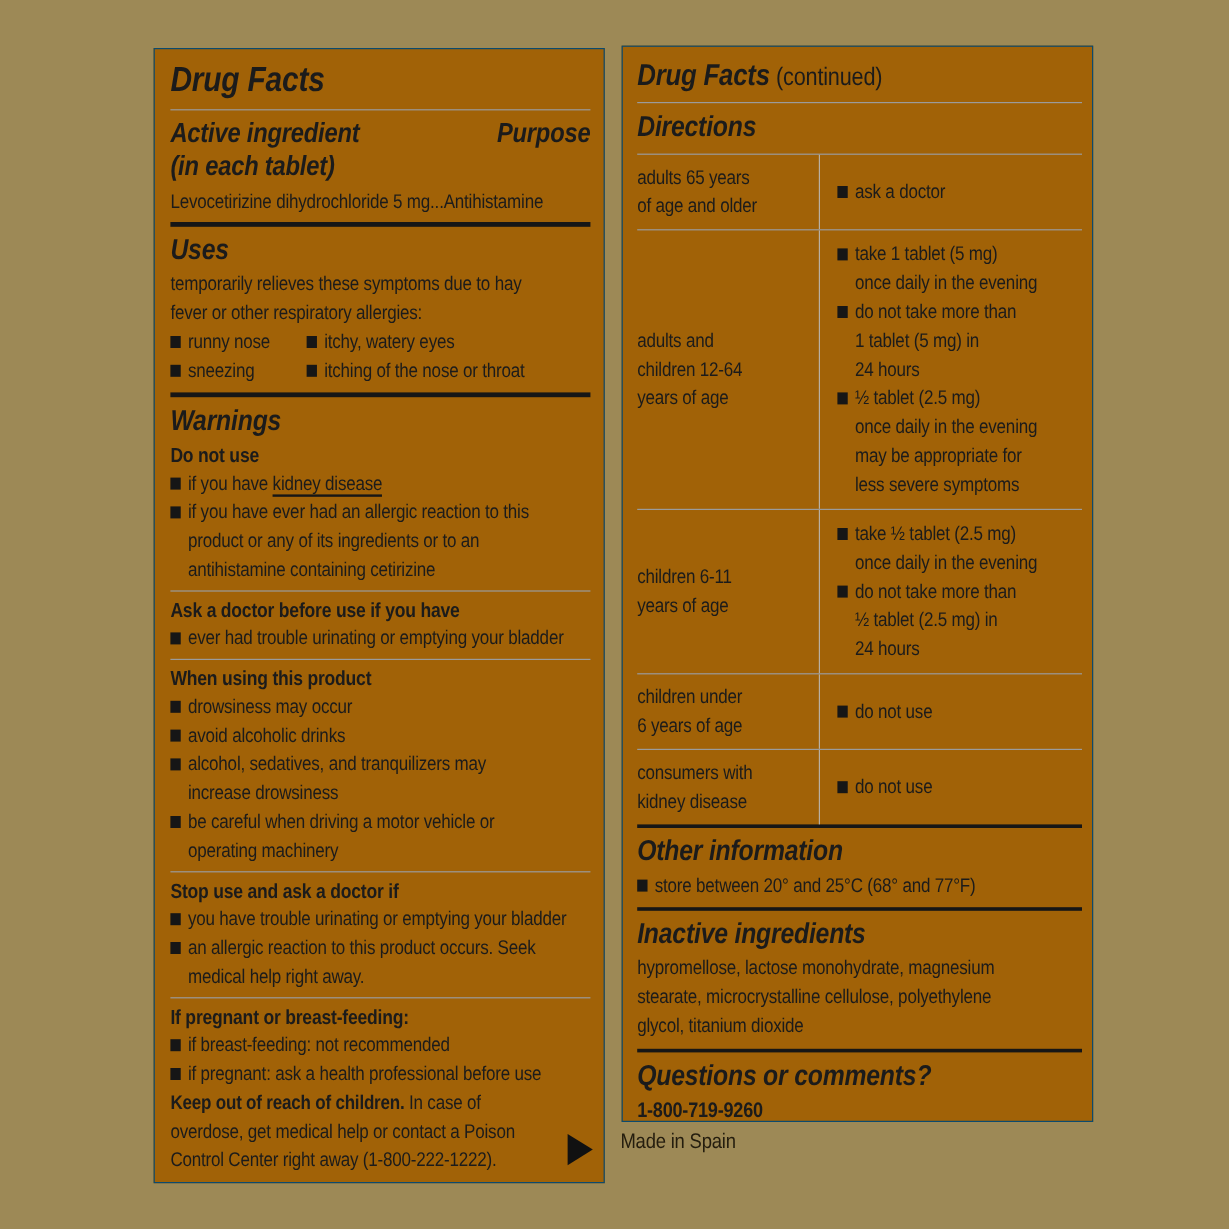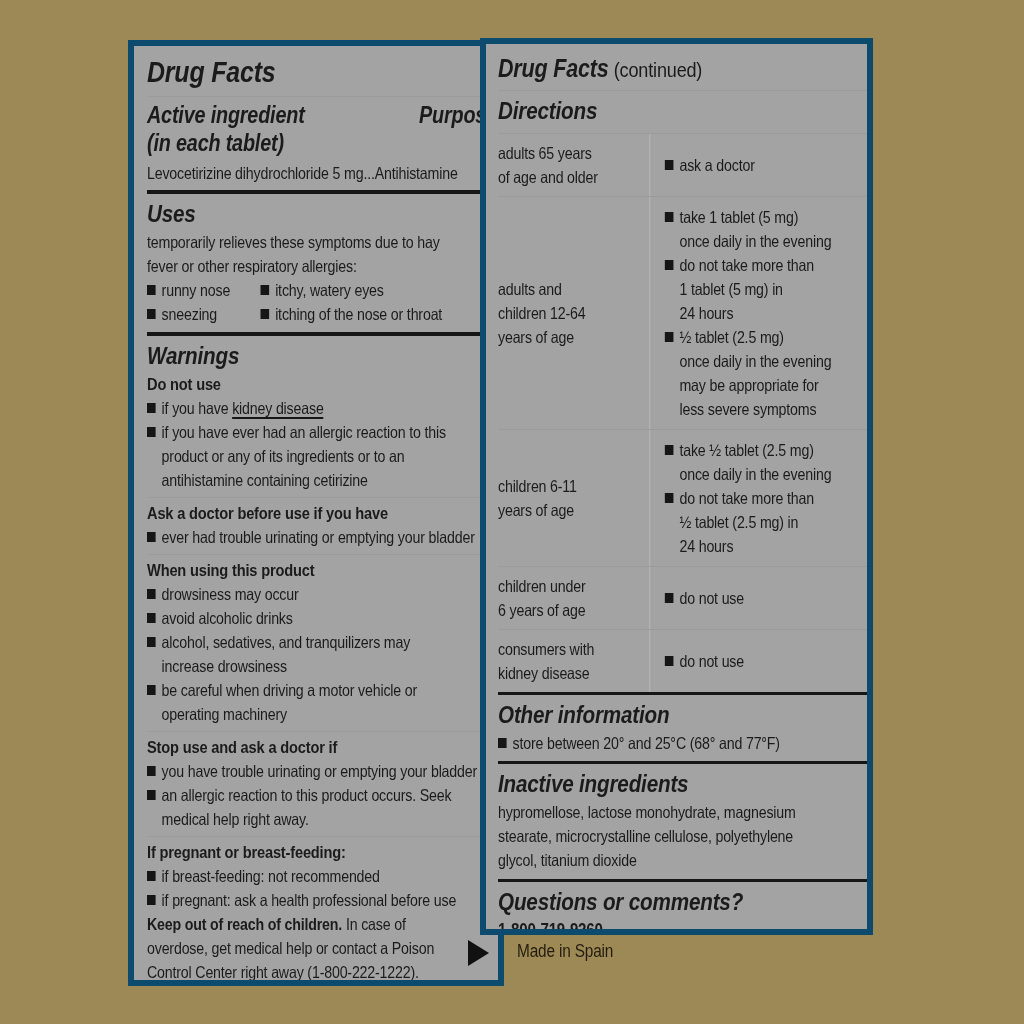--- a/index.html
+++ b/index.html
@@ -6,26 +6,26 @@
   html,body { width:1024px; height:1024px; }
   body {
     background:#9d8956;
     font-family:"Liberation Sans", sans-serif;
     color:#1b1b1b;
     position:relative;
     overflow:hidden;
   }
   .panel {
     position:absolute;
-    background:#a3a3a3;
-    border:6px solid #0c4a6e;
+    background:#a16207;
+    border:1px solid #0c4a6e;
     overflow:hidden;
   }
   .panel-left { left:128px; top:40px; width:376px; height:946px; padding:4px 13px 10px 13px; }
-  .panel-right { left:480px; top:38px; width:393px; height:897px; padding:4px 10px 8px 12px; }
+  .panel-right { left:518px; top:38px; width:393px; height:897px; padding:4px 10px 8px 12px; }
 
   
   .cond { transform: scaleX(0.86); transform-origin: 0 0; letter-spacing:-0.2px; }
   .cond-l { width:407px; }
   .cond-r { width:431px; }
 
   .df-title { font-size:29px; line-height:36px; font-weight:bold; font-style:italic; padding:4px 0 6px 0; }
   .df-title-r { font-size:25px; line-height:32px; font-weight:bold; font-style:italic; padding:4px 0 4px 0; }
   .df-cont { font-size:21px; font-weight:normal; font-style:normal; margin-left:6px; }
 

